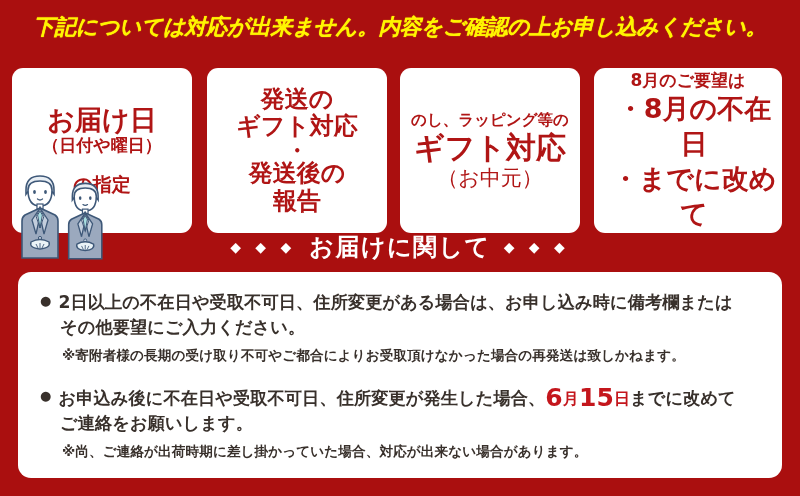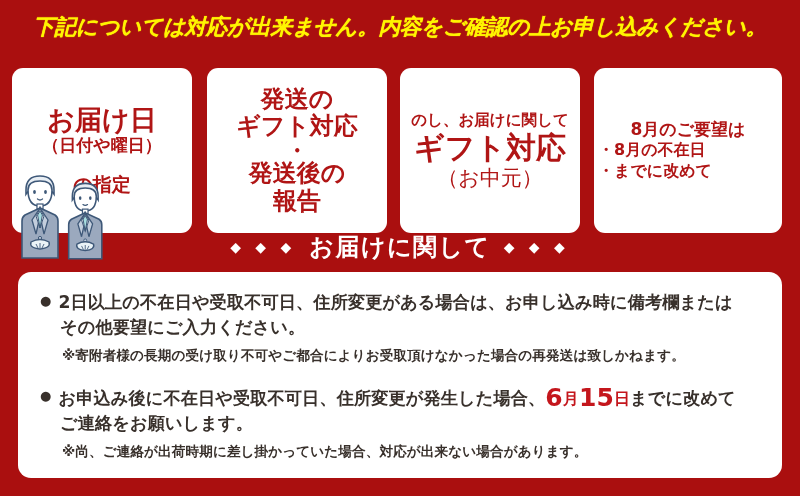--- a/index.html
+++ b/index.html
@@ -46,21 +46,21 @@
 
   .card-2 .r { font-size:24px; font-weight:bold; line-height:1.14; }
   .card-2 .dot{ font-size:22px; font-weight:bold; line-height:0.7; padding:2px 0;}
 
   .card-3 .r1{ font-size:15.5px; font-weight:bold; line-height:1.3; }
   .card-3 .r2{ font-size:30px;   font-weight:bold; line-height:1.18; }
   .card-3 .r3{ font-size:21px;   font-weight:normal; line-height:1.2; }
 
   .card-4 .r1{ font-size:17px;   font-weight:bold; line-height:1.25; }
   .card-4 .r2{ font-size:14.5px; font-weight:bold; line-height:1.3; margin-bottom:6px;}
-  .card-4 .r3{ font-size:16px; font-weight:bold; line-height:1.3; align-self:flex-start; padding-left:4px;}
+  .card-4 .r3{ font-size:27px; font-weight:bold; line-height:1.3; align-self:flex-start; padding-left:12px;}
 
   
   .people{
     position:absolute; left:18px; top:168px;
     width:104px; height:100px; z-index:5;
   }
 
   
   .section-heading{
     position:absolute; left:0; top:228px; width:800px; height:38px;
@@ -122,21 +122,21 @@
 
   <div class="card card-2">
     <div class="r">発送の</div>
     <div class="r">ギフト対応</div>
     <div class="dot">・</div>
     <div class="r">発送後の</div>
     <div class="r">報告</div>
   </div>
 
   <div class="card card-3">
-    <div class="r1">のし、お届けに関して</div>
+    <div class="r1">のし、ラッピング等の</div>
     <div class="r2">ギフト対応</div>
     <div class="r3">（お中元）</div>
   </div>
 
   <div class="card card-4">
     <div class="r1">8月のご要望は</div>
     <div class="r3">・8月の不在日</div>
     <div class="r3">・までに改めて</div>
   </div>
 </div>

